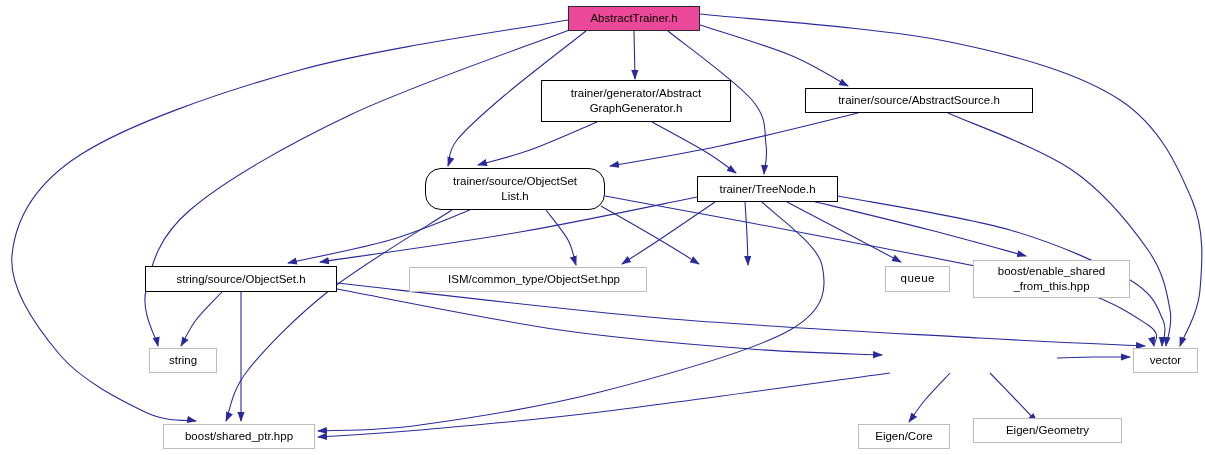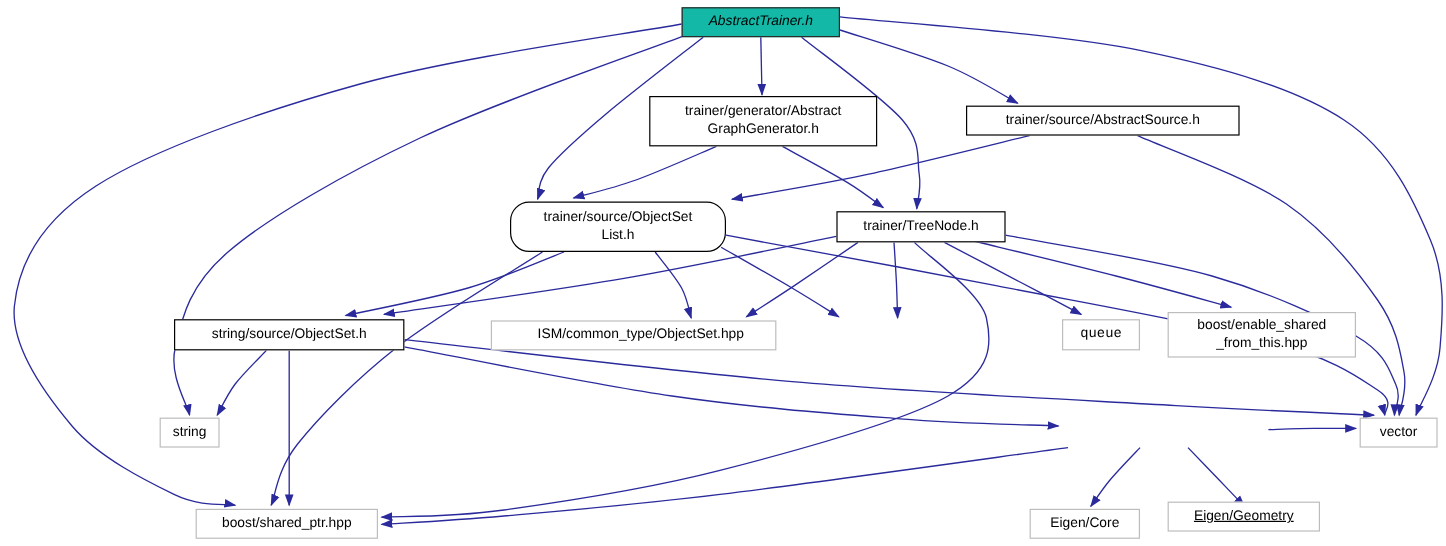--- a/index.html
+++ b/index.html
@@ -21,21 +21,21 @@
     text-align:center;
     display:flex;
     align-items:center;
     justify-content:center;
     white-space:pre-line;
     cursor:pointer;
     z-index:2;
   }
   .node.internal{border:1px solid #000000;}
   .node.external{border:1px solid #bdbdbd;}
-  .node.current{border:1px solid #2b2b2b;background:#14b8a6;font-weight:400;font-style:italic;}
+  .node.current{border:1px solid #2b2b2b;background:#ec4899;font-weight:400;}
 </style>
 </head>
 <body>
 
 <div class="canvas">
   <svg class="edge-layer" width="1205" height="455" viewBox="0 0 1205 455">
       <defs>
         <marker id="arrow" markerUnits="userSpaceOnUse" markerWidth="12" markerHeight="10" refX="9" refY="4" orient="auto">
           <path d="M0,0.4 L10,4 L0,7.6 z" fill="#2a2a9c"></path>
         </marker>
@@ -77,18 +77,18 @@
 GraphGenerator.h</div>
     <div class="node internal" style="left: 805px; top: 88px; width: 228px; height: 25px;">trainer/source/AbstractSource.h</div>
     <div class="node internal" style="left: 425px; top: 168px; width: 180px; height: 42px; border-radius: 16px;">trainer/source/ObjectSet
 List.h</div>
     <div class="node internal" style="left: 697px; top: 176px; width: 141px; height: 26px;">trainer/TreeNode.h</div>
     <div class="node internal" style="left: 145px; top: 266px; width: 192px; height: 26px;">string/source/ObjectSet.h</div>
     <div class="node external" style="left: 409px; top: 267px; width: 238px; height: 25px; padding-left: 12px;">ISM/common_type/ObjectSet.hpp</div>
     <div class="node external" style="left: 885px; top: 266px; width: 65px; height: 26px; font-family: Liberation Mono, monospace;">queue</div>
     <div class="node external" style="left: 973px; top: 260px; width: 157px; height: 38px;">boost/enable_shared
 _from_this.hpp</div>
-    <div class="node external" style="left: 133px; top: 348px; width: 50px; height: 25px;">string</div>
+    <div class="node external" style="left: 149px; top: 348px; width: 68px; height: 25px;">string</div>
     <div class="node external" style="left: 1133px; top: 348px; width: 65px; height: 25px;">vector</div>
     <div class="node external" style="left: 858px; top: 424px; width: 92px; height: 25px;">Eigen/Core</div>
     <div class="node external" style="left: 163px; top: 424px; width: 152px; height: 25px;">boost/shared_ptr.hpp</div>
-    <div class="node external" style="left: 973px; top: 418px; width: 127px; height: 25px; text-decoration: underline;">Eigen/Geometry</div>
+    <div class="node external" style="left: 973px; top: 418px; width: 149px; height: 25px;">Eigen/Geometry</div>
   </div>
 
 </body></html>

